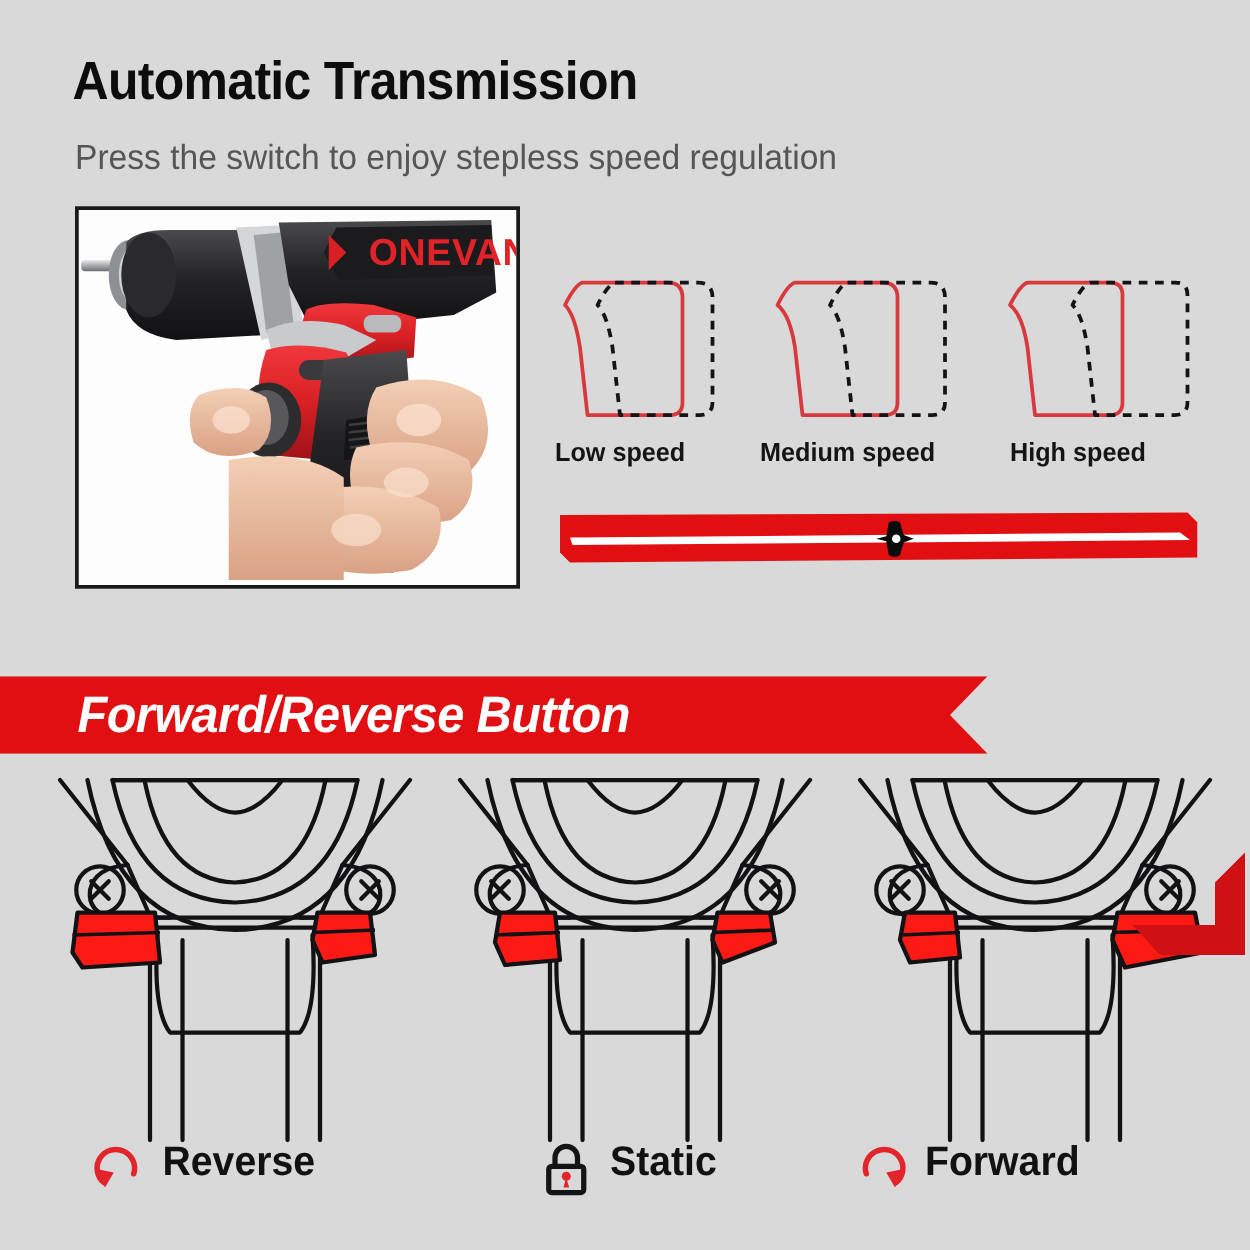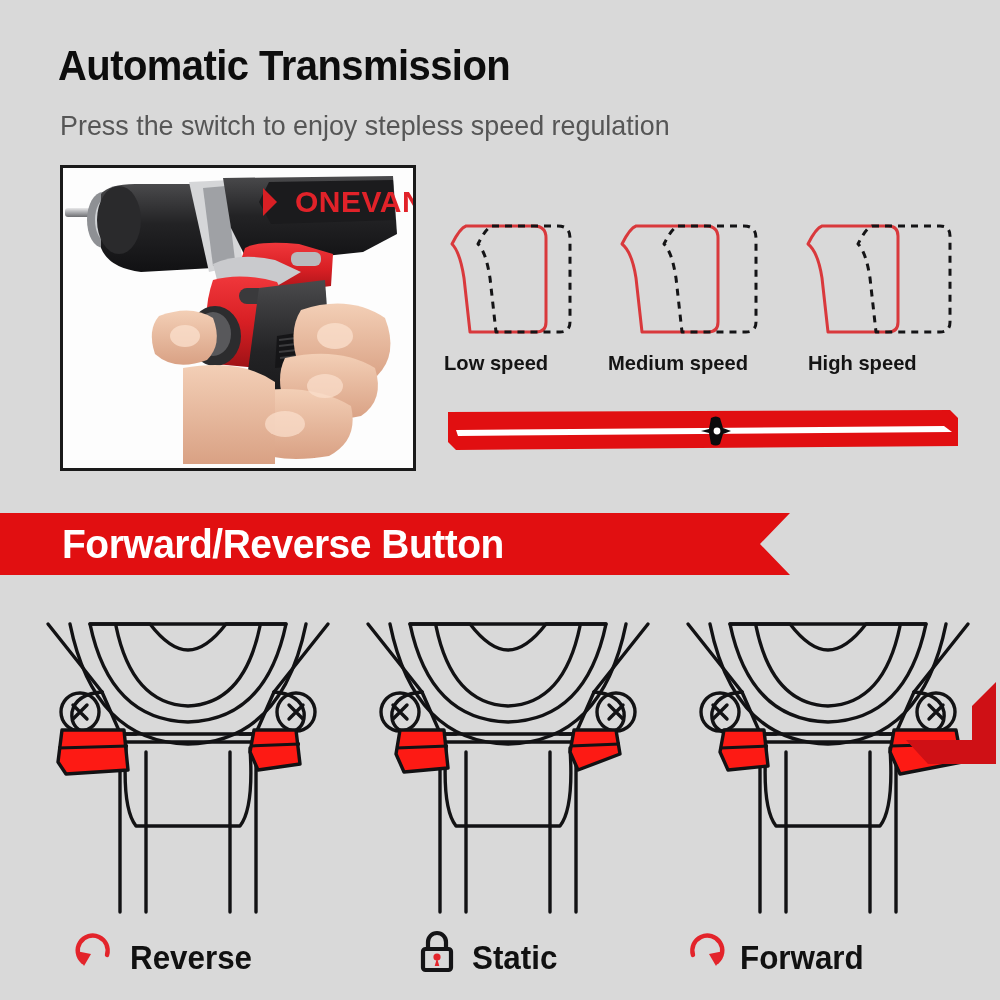--- a/index.html
+++ b/index.html
@@ -42,36 +42,36 @@
     font-size:21px;font-weight:bold;color:#141414;
     white-space:nowrap;line-height:1;
     transform:scaleX(.96);transform-origin:left center;
   }
 
   
   .speedbar{position:absolute;left:448px;top:408px;width:510px;height:44px;}
   .speedbar svg{display:block;width:100%;height:100%;}
 
   
-  .banner{position:absolute;left:0;top:513px;width:790px;height:62px;}
+  .banner{position:absolute;left:0;top:541px;width:790px;height:62px;font-style:italic;}
   .banner svg{position:absolute;inset:0;width:100%;height:100%;}
   .banner-text{
     position:absolute;left:62px;top:50%;transform:translateY(-50%) scaleX(.95);
     transform-origin:left center;
     font-size:41px;font-weight:bold;color:#fff;white-space:nowrap;
     letter-spacing:-.5px;line-height:1;
   }
 
   
   .tools{position:absolute;left:0;top:612px;width:1000px;height:310px;}
   .tool{position:absolute;top:0;width:320px;height:310px;}
   .tool svg{display:block;width:100%;height:100%;overflow:visible;}
 
   
-  .legend{position:absolute;top:912px;height:62px;display:flex;align-items:flex-end;gap:12px;}
+  .legend{position:absolute;top:912px;height:62px;display:flex;align-items:flex-start;gap:12px;}
   .legend .ico{display:block;width:46px;height:46px;flex:0 0 auto;}
   .legend .txt{
     font-size:33px;font-weight:bold;color:#111;line-height:1;
     white-space:nowrap;transform:scaleX(.95);transform-origin:left center;
   }
 
   .corner{position:absolute;right:0;bottom:6px;width:100px;height:92px;}
   .corner svg{display:block;width:100%;height:100%;}
 </style>
 </head>
@@ -315,21 +315,21 @@
     <div class="legend" style="left:72px">
       <span class="ico">
         <svg viewBox="0 0 46 46">
           <path d="M11 34 A 15 15 0 1 1 35 27" fill="none" stroke="#e3242b" stroke-width="4.4" stroke-linecap="round"></path>
           <path d="M4 23 L 12 38 L 19 26 Z" fill="#e3242b"></path>
         </svg>
       </span>
       <span class="txt">Reverse</span>
     </div>
 
-    <div class="legend" style="left:414px">
+    <div class="legend" style="left:430px">
       <span class="ico">
         <svg viewBox="0 0 46 46">
           <path d="M14 21 L 14 14 A 9 9 0 0 1 32 14 L 32 21" fill="none" stroke="#141416" stroke-width="4.2" stroke-linecap="round"></path>
           <rect x="9" y="21" width="28" height="21" rx="2.5" fill="none" stroke="#141416" stroke-width="4.2"></rect>
           <circle cx="23" cy="29" r="3.6" fill="#e3242b"></circle>
           <path d="M23 30 L 25.3 38 L 20.7 38 Z" fill="#e3242b"></path>
         </svg>
       </span>
       <span class="txt">Static</span>
     </div>

